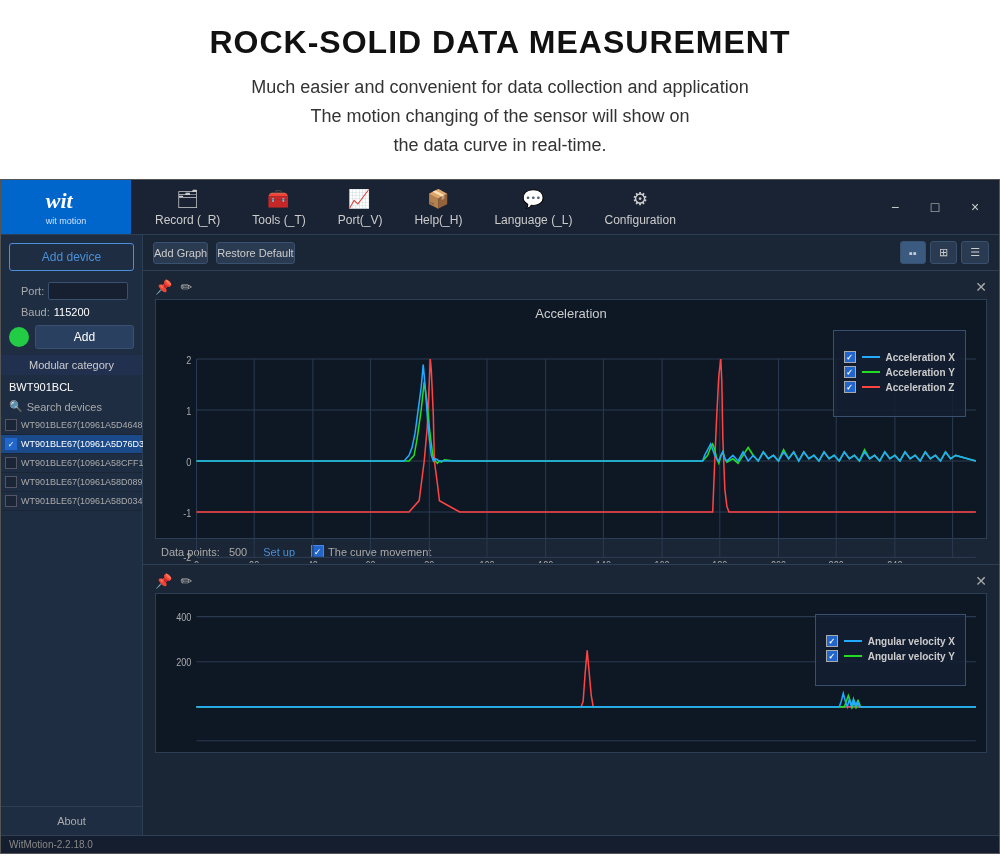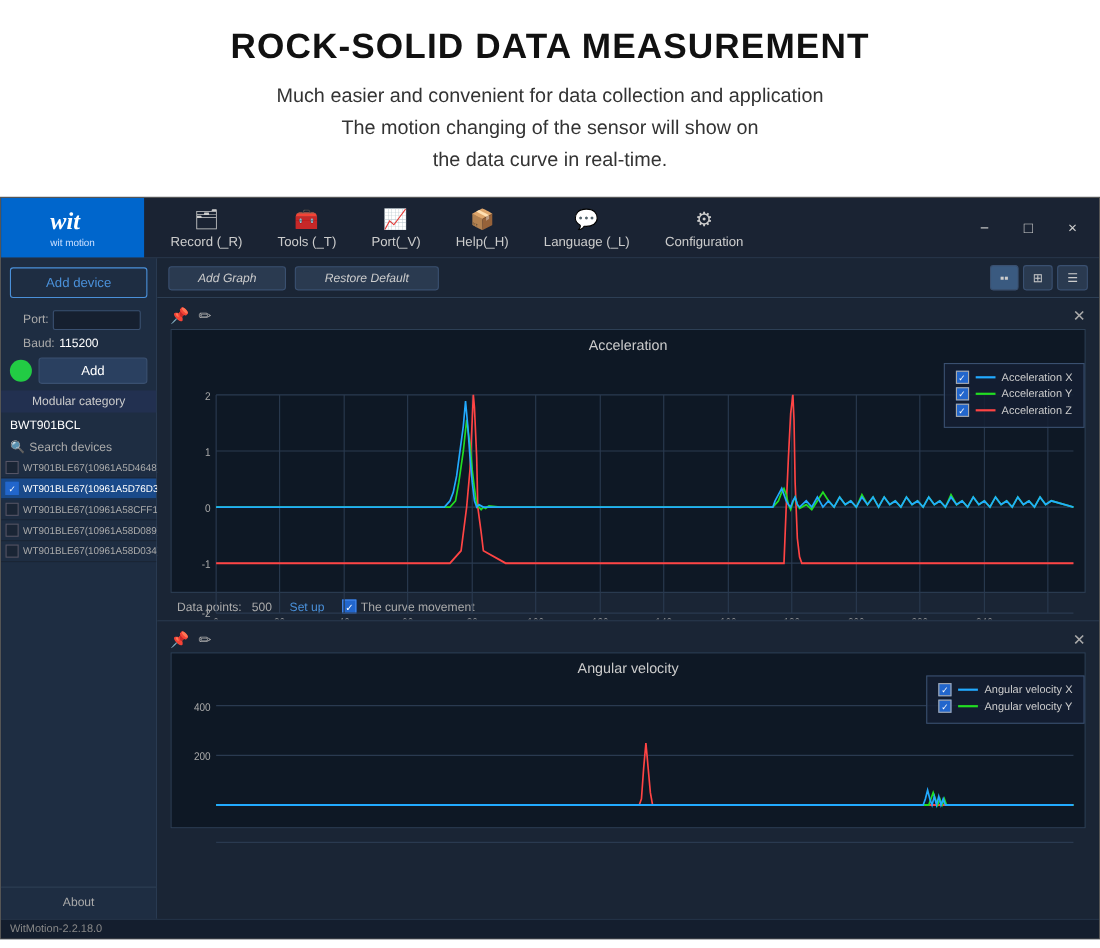--- a/index.html
+++ b/index.html
@@ -267,25 +267,24 @@
       align-items: center;
     }
     .graph-toolbar-right {
       display: flex;
       gap: 4px;
     }
     .toolbar-action-btn {
       background: #2a3a50;
       border: 1px solid #3a5070;
       color: #ccc;
-      padding: 4px 26px;
+      padding: 4px 0;
       font-size: 11px;
       cursor: pointer;
       border-radius: 3px;
-      font-style: italic;
     }
     .view-btn {
       background: #2a3a50;
       border: 1px solid #3a5070;
       color: #ccc;
       padding: 4px 8px;
       font-size: 11px;
       cursor: pointer;
       border-radius: 3px;
     }
@@ -321,26 +320,27 @@
       padding: 6px 0 4px;
     }
     .chart-svg {
       width: 100%;
       height: 100%;
     }
 
     .chart-legend {
       position: absolute;
       top: 30px;
-      right: 0;
+      right: 20px;
       background: rgba(20,30,50,0.85);
       border: 1px solid #3a5070;
-      padding: 6px 10px;
+      padding: 20px 10px;
       font-size: 10px;
       color: #ccc;
+      font-weight: bold;
     }
     .legend-item {
       display: flex;
       align-items: center;
       gap: 6px;
       margin-bottom: 3px;
     }
     .legend-checkbox {
       width: 12px;
       height: 12px;
@@ -616,21 +616,20 @@
       <div class="graph-panel2">
         <div class="graph-panel-header">
           <div class="graph-header-icons">
             <span>📌</span>
             <span>✏</span>
           </div>
           <span class="graph-close">✕</span>
         </div>
 
         <div class="chart-area2">
-          <div class="chart-title">Angular velocity</div>
           <svg width="100%" height="100%" viewBox="0 0 820 140" preserveAspectRatio="none">
 
             <line x1="40" y1="20" x2="810" y2="20" stroke="#2a3a50" stroke-width="1"></line>
             <line x1="40" y1="60" x2="810" y2="60" stroke="#2a3a50" stroke-width="1"></line>
             <line x1="40" y1="100" x2="810" y2="100" stroke="#2a3a50" stroke-width="1"></line>
             <line x1="40" y1="130" x2="810" y2="130" stroke="#2a3a50" stroke-width="1"></line>
 
             <text x="35" y="24" text-anchor="end" fill="#aaa" font-size="9">400</text>
             <text x="35" y="64" text-anchor="end" fill="#aaa" font-size="9">200</text>
 

